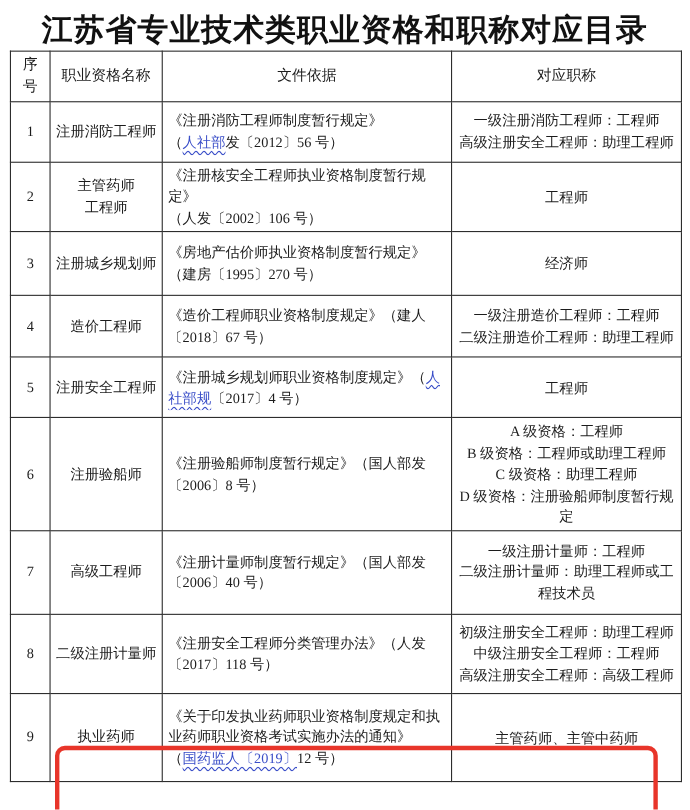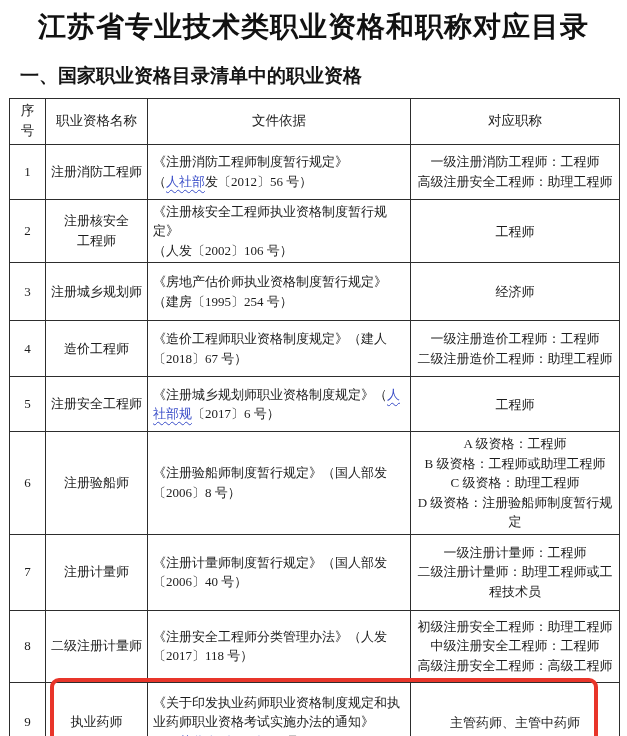--- a/index.html
+++ b/index.html
@@ -80,21 +80,20 @@
     background: transparent;
     pointer-events: none;
     box-sizing: border-box;
   }
 </style>
 </head>
 <body>
 
 <div id="page">
   <div class="doc-title">江苏省专业技术类职业资格和职称对应目录</div>
-  <div class="section-heading">一、国家职业资格目录清单中的职业资格</div>
 
   <table class="qual-table">
     <colgroup>
       <col class="c-seq">
         <col class="c-name">
         <col class="c-doc">
         <col class="c-title">
     </colgroup>
     <thead>
       <tr>
@@ -109,63 +108,63 @@
           <td class="seq">1</td>
           <td class="name">注册消防工程师</td>
           <td class="doc">
             <div><span>《注册消防工程师制度暂行规定》</span></div>
             <div><span>（</span><span class="doc-link">人社部</span><span>发〔2012〕56 号）</span></div>
           </td>
           <td class="titles"><div class="titles-wrap"><div>一级注册消防工程师：工程师</div><div>高级注册安全工程师：助理工程师</div></div></td>
         </tr>
         <tr style="height: 60px;">
           <td class="seq">2</td>
-          <td class="name">注册核安全
+          <td class="name">主管药师
 工程师</td>
           <td class="doc">
             <div><span>《注册核安全工程师执业资格制度暂行规定》</span></div>
             <div><span>（人发〔2002〕106 号）</span></div>
           </td>
           <td class="titles"><div class="titles-wrap"><div>工程师</div></div></td>
         </tr>
         <tr style="height: 58px;">
           <td class="seq">3</td>
           <td class="name">注册城乡规划师</td>
           <td class="doc">
-            <div><span>《房地产估价师执业资格制度暂行规定》（建房〔1995〕254 号）</span></div>
+            <div><span>《房地产估价师执业资格制度暂行规定》（建房〔1995〕270 号）</span></div>
           </td>
           <td class="titles"><div class="titles-wrap"><div>经济师</div></div></td>
         </tr>
         <tr style="height: 56px;">
           <td class="seq">4</td>
           <td class="name">造价工程师</td>
           <td class="doc">
             <div><span>《造价工程师职业资格制度规定》（建人〔2018〕67 号）</span></div>
           </td>
           <td class="titles"><div class="titles-wrap"><div>一级注册造价工程师：工程师</div><div>二级注册造价工程师：助理工程师</div></div></td>
         </tr>
         <tr style="height: 55px;">
           <td class="seq">5</td>
           <td class="name">注册安全工程师</td>
           <td class="doc">
-            <div><span>《注册城乡规划师职业资格制度规定》（</span><span class="doc-link">人社部规</span><span>〔2017〕6 号）</span></div>
+            <div><span>《注册城乡规划师职业资格制度规定》（</span><span class="doc-link">人社部规</span><span>〔2017〕4 号）</span></div>
           </td>
           <td class="titles"><div class="titles-wrap"><div>工程师</div></div></td>
         </tr>
         <tr style="height: 76px;">
           <td class="seq">6</td>
           <td class="name">注册验船师</td>
           <td class="doc">
             <div><span>《注册验船师制度暂行规定》（国人部发〔2006〕8 号）</span></div>
           </td>
           <td class="titles"><div class="titles-wrap"><div>A 级资格：工程师</div><div>B 级资格：工程师或助理工程师</div><div>C 级资格：助理工程师</div><div>D 级资格：注册验船师制度暂行规定</div></div></td>
         </tr>
         <tr style="height: 76px;">
           <td class="seq">7</td>
-          <td class="name">注册计量师</td>
+          <td class="name">高级工程师</td>
           <td class="doc">
             <div><span>《注册计量师制度暂行规定》（国人部发〔2006〕40 号）</span></div>
           </td>
           <td class="titles"><div class="titles-wrap"><div>一级注册计量师：工程师</div><div>二级注册计量师：助理工程师或工程技术员</div></div></td>
         </tr>
         <tr style="height: 72px;">
           <td class="seq">8</td>
           <td class="name">二级注册计量师</td>
           <td class="doc">
             <div><span>《注册安全工程师分类管理办法》（人发〔2017〕118 号）</span></div>

